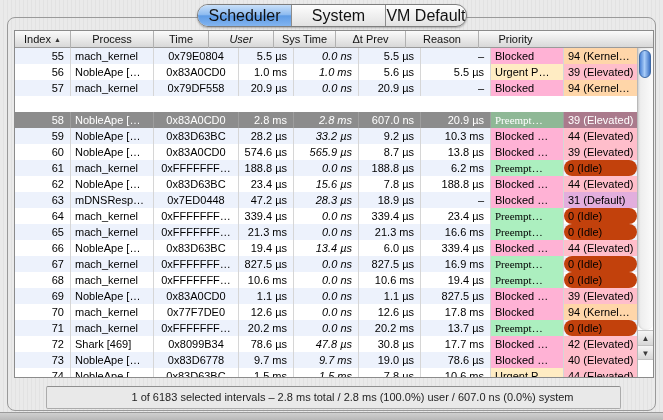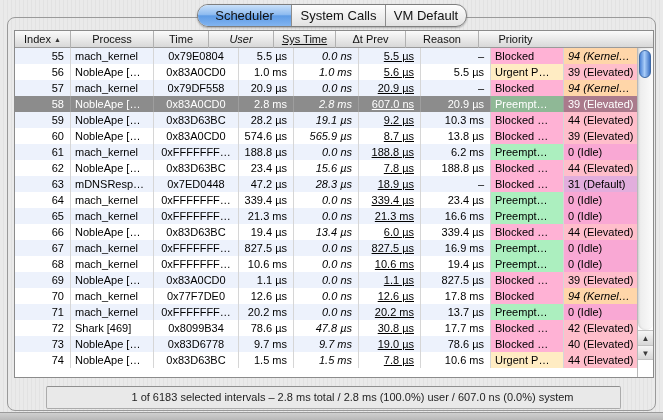--- a/index.html
+++ b/index.html
@@ -6,50 +6,50 @@
   body{font-family:"Liberation Sans",sans-serif;}
   .stage{position:relative;width:663px;height:420px;overflow:hidden;
     background:repeating-linear-gradient(90deg,#EAEAEA 0px,#EAEAEA 3px,#E2E2E2 3px,#E2E2E2 4px);}
   
   .groupbox{position:absolute;left:7px;top:17px;width:649px;height:394px;
     border:1px solid #9A9A9A;border-radius:8px;box-sizing:border-box;}
   
   .tabbar{position:absolute;left:197px;top:4px;height:21px;display:flex;z-index:3;
     border:1px solid #7E7E7E;border-radius:11px;overflow:hidden;
     background:linear-gradient(#FDFDFD,#E2E2E2);box-shadow:0 1px 2px rgba(0,0,0,0.28);}
-  .tab{width:94px;text-align:center;line-height:21px;font-size:13px;color:#111;
+  .tab{width:94px;text-align:center;line-height:21px;font-size:16px;color:#111;
     border-right:1px solid #8C8C8C;box-sizing:border-box;cursor:default;}
   .tab:last-child{border-right:none;width:80px;}
   .tab.sel{background:linear-gradient(#C9E0F9 0%,#8FBCF0 45%,#5E9CE6 52%,#82B4F0 100%);}
   
   .table{position:absolute;left:6px;top:12px;width:640px;height:348px;box-sizing:border-box;
     border:1px solid #8B8B8B;background:#fff;overflow:hidden;}
   .thead{position:relative;display:flex;height:17px;
     background:linear-gradient(#FBFBFB,#D8D8D8);border-bottom:1px solid #9A9A9A;box-sizing:border-box;}
   .th{height:17px;line-height:16px;font-size:11px;color:#111;text-align:center;
     border-right:1px solid #B1B1B1;box-sizing:border-box;overflow:hidden;white-space:nowrap;}
   .th .sort{font-size:7px;margin-left:3px;color:#333;position:relative;top:-1px;}
   .corner{width:16px;border-right:none;}
   .tbody{width:622px;}
   .tr{display:flex;height:16px;cursor:default;}
   .tr:nth-child(odd){background:#EDF2FC;}
   .td{height:16px;line-height:16px;font-size:11px;color:#000;box-sizing:border-box;
     border-right:1px solid #D6D6D6;overflow:hidden;white-space:nowrap;padding:0 4px;}
   .td.num{text-align:right;padding-right:6px;}
   .td.ctr{text-align:center;}
   .c0{width:56px;}.c1{width:83px;}.c2{width:85px;}.c3{width:55px;}.c4{width:65px;font-style:italic;}
-  .c5{width:62px;text-decoration:underline;}.c6{width:70px;}.c7{width:73px;}.c8{width:73px;border-right:none;}
+  .c5{width:62px;}.c6{width:70px;}.c7{width:73px;}.c8{width:73px;border-right:none;}
   .tint-blocked{background:#FFB2D5;}
   .tint-urgent{background:#FFECC3;}
-  .tint-preempt{background:#ACEFBF;}
-  .tint-kernel{background:#FFD6A9;font-style:italic;}
+  .tint-preempt{background:#ACEFBF;font-family:Liberation Serif, serif;}
+  .tint-kernel{background:#FFD6A9;}
   .tint-elevated{background:#FFBECB;}
-  .tint-idle{background:#f9a8d4;}
+  .tint-idle{background:#c2410c;border-radius:8px;}
   .tint-default{background:#E2AEDD;}
-  .tr.selected{background:#8C8C8C;color:#fff;}
+  .tr.selected{background:#8C8C8C;color:#fff;margin-top:16px;}
   .tr.selected .td{color:#fff;border-right-color:#9E9E9E;}
   .tr.selected .tint-preempt{background:#8FB896;}
   .tr.selected .tint-elevated{background:#AA7A8C;}
   
   .vscroll{position:absolute;top:17px;right:0;bottom:0;width:16px;background:#fff;
     border-left:1px solid #B9B9B9;box-sizing:border-box;}
   .vtrack{position:absolute;top:0;left:0;right:0;height:282px;
     background:linear-gradient(90deg,#EBEBEB,#FBFBFB);
     border-bottom-left-radius:7px;border-bottom-right-radius:7px;
     box-shadow:inset 1px 0 2px rgba(0,0,0,0.12);}
@@ -136,21 +136,21 @@
     <div class="td c5 num">607.0 ns</div>
     <div class="td c6 num">20.9 µs</div>
     <div class="td c7 tint-preempt">Preempt…</div>
     <div class="td c8 tint-elevated">39 (Elevated)</div>
   </div>
           <div class="tr">
     <div class="td c0 num">59</div>
     <div class="td c1">NobleApe […</div>
     <div class="td c2 ctr">0x83D63BC</div>
     <div class="td c3 num">28.2 µs</div>
-    <div class="td c4 num">19.1 µs</div>
+    <div class="td c4 num">33.2 µs</div>
     <div class="td c5 num">9.2 µs</div>
     <div class="td c6 num">10.3 ms</div>
     <div class="td c7 tint-blocked">Blocked …</div>
     <div class="td c8 tint-elevated">44 (Elevated)</div>
   </div>
           <div class="tr">
     <div class="td c0 num">60</div>
     <div class="td c1">NobleApe […</div>
     <div class="td c2 ctr">0x83A0CD0</div>
     <div class="td c3 num">574.6 µs</div>

